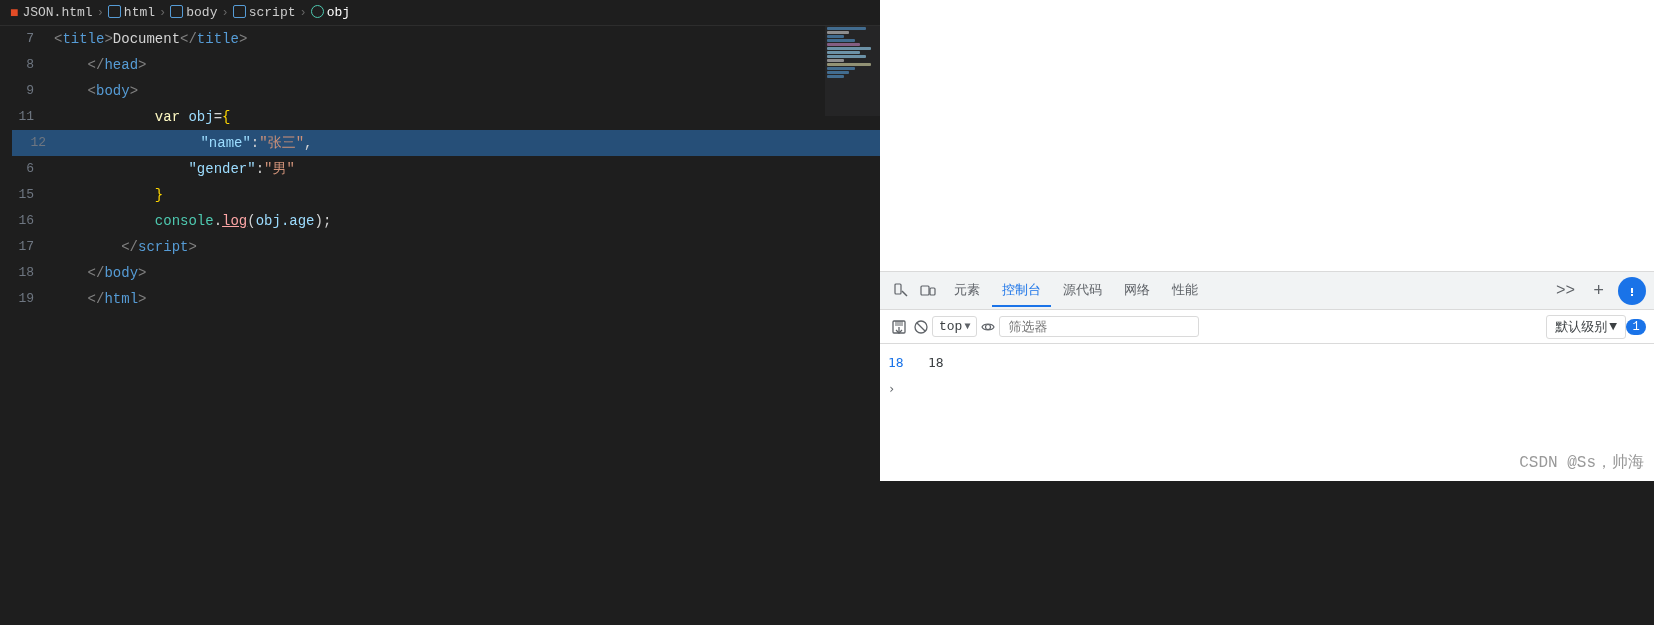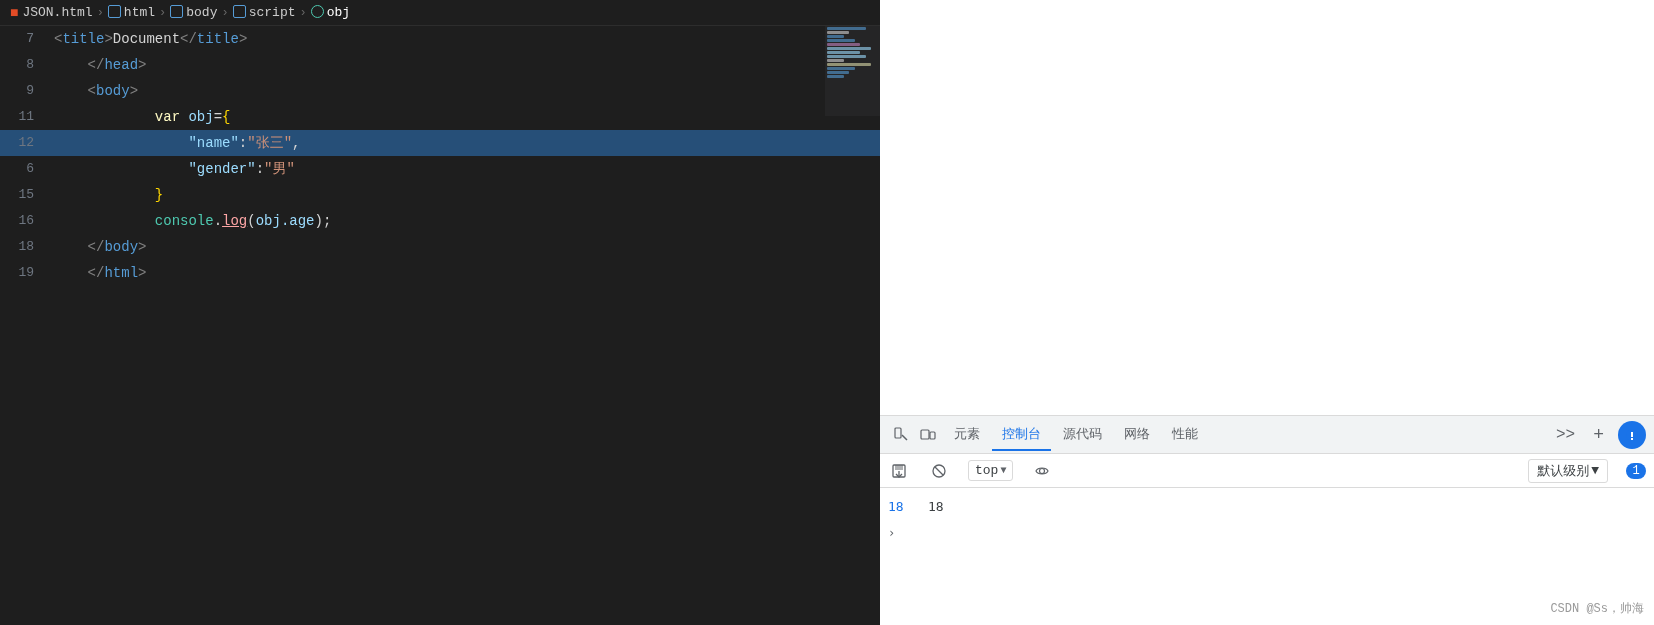--- a/index.html
+++ b/index.html
@@ -82,20 +82,21 @@
 
     .code-line {
       display: flex;
       align-items: stretch;
       min-height: 26px;
       font-size: 14px;
       line-height: 26px;
     }
     .code-line.selected-line {
       background: #264f78;
+      margin-left: 12px;
     }
 
     .line-number {
       width: 50px;
       min-width: 50px;
       text-align: right;
       padding-right: 16px;
       color: #6e7681;
       font-size: 13px;
       user-select: none;
@@ -121,21 +122,21 @@
     .c-method { color: #fca5a5; text-decoration: underline; }
     .c-punct { color: #d4d4d4; }
     .c-brace { color: #ffd700; }
 
     
     .browser-panel {
       flex: 1;
       background: #ffffff;
       display: flex;
       flex-direction: column;
-      height: 625px;
+      height: 481px;
     }
 
     
     .browser-page {
       flex: 1;
       background: #ffffff;
       min-height: 200px;
     }
 
     
@@ -212,21 +213,21 @@
       font-size: 13px;
       cursor: pointer;
       margin-left: 4px;
     }
 
     
     .devtools-toolbar {
       display: flex;
       align-items: center;
       padding: 4px 8px;
-      gap: 18px;
+      gap: 0;
       border-bottom: 1px solid #dadada;
       min-height: 34px;
       background: #ffffff;
     }
 
     .toolbar-icon-btn {
       width: 22px;
       height: 22px;
       display: flex;
       align-items: center;
@@ -319,21 +320,21 @@
       margin-right: 4px;
       font-size: 12px;
       cursor: pointer;
     }
 
     
     .watermark {
       position: absolute;
       bottom: 8px;
       right: 10px;
-      font-size: 12px;
+      font-size: 16px;
       color: #999;
     }
 
     .editor-container {
       position: relative;
       flex: 1;
       overflow: hidden;
     }
 
     .minimap-preview {
@@ -424,20 +425,24 @@
       <div class="code-line">
         <span class="line-number">15</span>
         <span class="line-content">            <span class="c-brace">}</span></span>
       </div>
 
       <div class="code-line">
         <span class="line-number">16</span>
         <span class="line-content">            <span class="c-obj">console</span><span class="c-punct">.</span><span class="c-method">log</span><span class="c-punct">(</span><span class="c-var">obj.age</span><span class="c-punct">);</span></span>
       </div>
 
+      <div class="code-line">
+        <span class="line-number">17</span>
+        <span class="line-content">        <span class="c-tag">&lt;/</span><span class="c-tagname">script</span><span class="c-tag">&gt;</span></span>
+      </div>
 
       <div class="code-line">
         <span class="line-number">18</span>
         <span class="line-content">    <span class="c-tag">&lt;/</span><span class="c-tagname">body</span><span class="c-tag">&gt;</span></span>
       </div>
 
       <div class="code-line">
         <span class="line-number">19</span>
         <span class="line-content">    <span class="c-tag">&lt;/</span><span class="c-tagname">html</span><span class="c-tag">&gt;</span></span>
       </div>
@@ -536,20 +541,21 @@
         <span class="arrow-down">▼</span>
       </div>
 
       <div class="toolbar-icon-btn" title="Live expressions">
         <svg width="14" height="14" viewBox="0 0 14 14" fill="none">
           <path d="M1 7 C3 3, 11 3, 13 7 C11 11, 3 11, 1 7Z" stroke="#5f6368" stroke-width="1.2" fill="none"></path>
           <circle cx="7" cy="7" r="2.5" stroke="#5f6368" stroke-width="1.2"></circle>
         </svg>
       </div>
 
+      <input type="text" class="filter-input" placeholder="筛选器" style="">
 
       <div class="level-selector">
         <span>默认级别</span>
         <span class="arrow-down">▼</span>
       </div>
 
       <div class="message-badge">
         <span>1</span>
       </div>
     </div>

